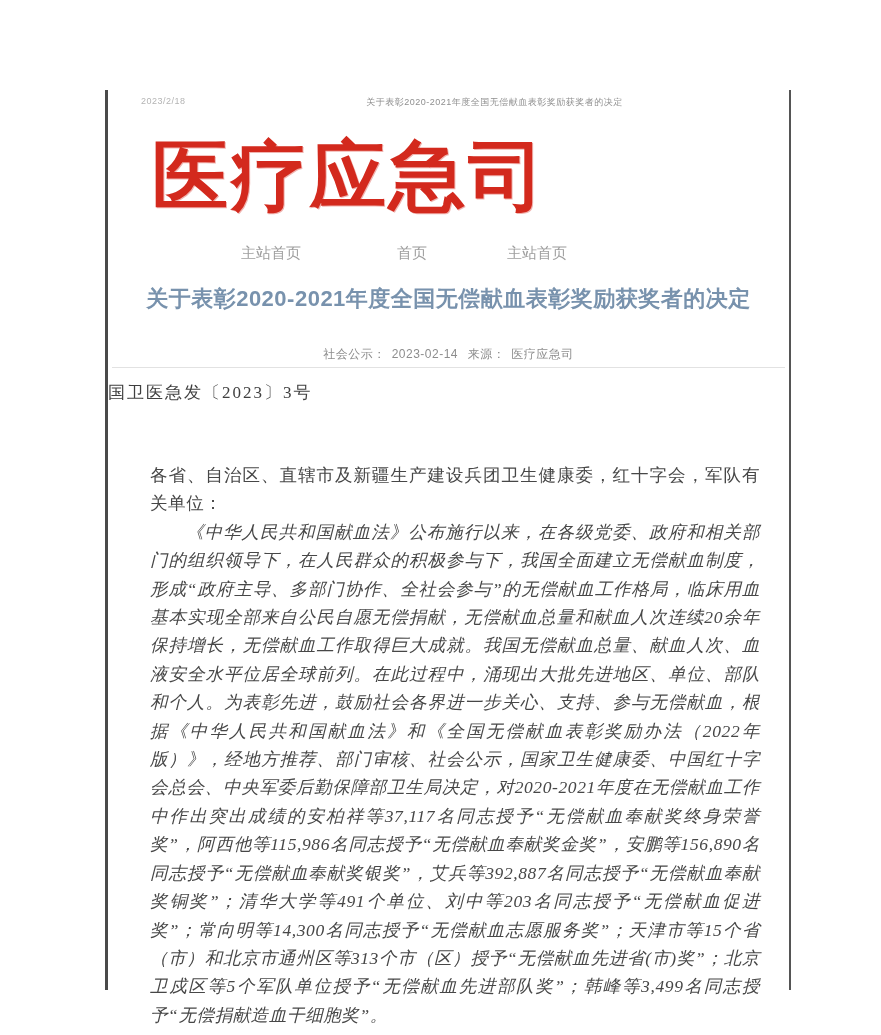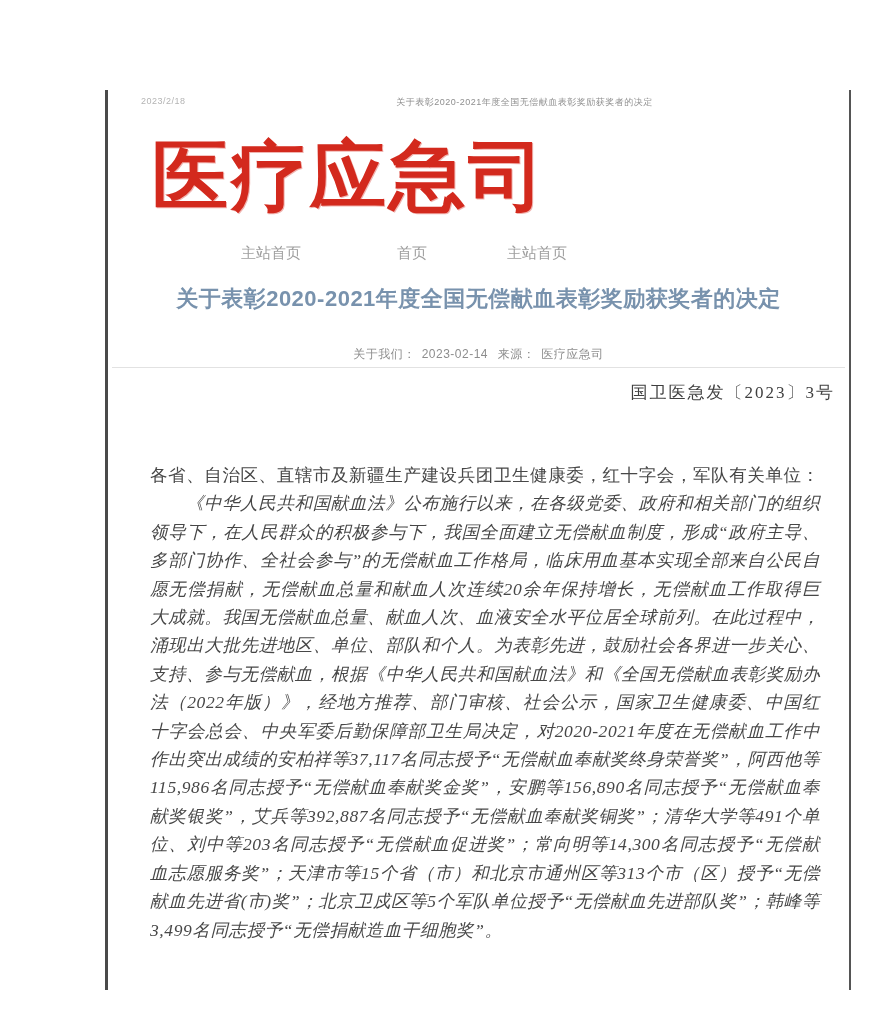--- a/index.html
+++ b/index.html
@@ -6,21 +6,21 @@
   body{
     width:881px;height:1035px;
     background:#ffffff;
     font-family:"Liberation Sans",sans-serif;
     position:relative;
     overflow:hidden;
   }
   .sheet{
     position:absolute;
     left:105px;top:90px;
-    width:746px;height:900px;
+    width:686px;height:900px;
     box-sizing:border-box;
     border-left:3px solid #4a4a4a;
     border-right:2px solid #555555;
     background:#ffffff;
   }
   
   .print-header{position:absolute;top:6px;left:0;right:0;height:16px;}
   .print-date{
     position:absolute;left:33px;top:0;
     font-size:9px;color:#b4b4b4;letter-spacing:0.5px;
@@ -65,21 +65,21 @@
     font-size:12px;color:#8d8d8d;letter-spacing:0.5px;
   }
   .meta span{margin:0 3px;}
   .divider{
     position:absolute;top:277px;left:4px;right:4px;
     border:none;border-top:1px solid #e2e2e2;margin:0;
   }
   
   .doc-number{
     position:absolute;top:291px;left:0;right:14px;
-    text-align:right;
+    text-align:left;
     font-family:"Liberation Serif","DejaVu Serif",serif;
     font-size:17px;color:#3f3f3f;letter-spacing:2px;
   }
   
   .body-text{
     position:absolute;top:335px;left:42px;right:29px;
     font-family:"Liberation Serif","DejaVu Serif",serif;
     font-size:17.5px;
     line-height:28.4px;
     color:#474747;
@@ -105,21 +105,21 @@
 
   <nav class="nav">
     <span class="nav-item">主站首页</span>
     <span class="nav-item">首页</span>
     <span class="nav-item">主站首页</span>
   </nav>
 
   <h1 class="article-title">关于表彰2020-2021年度全国无偿献血表彰奖励获奖者的决定</h1>
 
   <div class="meta">
-    <span>关于我们：</span><span>2023-02-14</span>
+    <span>社会公示：</span><span>2023-02-14</span>
     <span>来源：</span><span>医疗应急司</span>
   </div>
 
   <hr class="divider">
 
   <div class="doc-number">国卫医急发〔2023〕3号</div>
 
   <div class="body-text">
     <p class="p-salutation">各省、自治区、直辖市及新疆生产建设兵团卫生健康委，红十字会，军队有关单位：</p>
     <p class="p-indent">《中华人民共和国献血法》公布施行以来，在各级党委、政府和相关部门的组织领导下，在人民群众的积极参与下，我国全面建立无偿献血制度，形成“政府主导、多部门协作、全社会参与”的无偿献血工作格局，临床用血基本实现全部来自公民自愿无偿捐献，无偿献血总量和献血人次连续20余年保持增长，无偿献血工作取得巨大成就。我国无偿献血总量、献血人次、血液安全水平位居全球前列。在此过程中，涌现出大批先进地区、单位、部队和个人。为表彰先进，鼓励社会各界进一步关心、支持、参与无偿献血，根据《中华人民共和国献血法》和《全国无偿献血表彰奖励办法（2022年版）》，经地方推荐、部门审核、社会公示，国家卫生健康委、中国红十字会总会、中央军委后勤保障部卫生局决定，对2020-2021年度在无偿献血工作中作出突出成绩的安柏祥等37,117名同志授予“无偿献血奉献奖终身荣誉奖”，阿西他等115,986名同志授予“无偿献血奉献奖金奖”，安鹏等156,890名同志授予“无偿献血奉献奖银奖”，艾兵等392,887名同志授予“无偿献血奉献奖铜奖”；清华大学等491个单位、刘中等203名同志授予“无偿献血促进奖”；常向明等14,300名同志授予“无偿献血志愿服务奖”；天津市等15个省（市）和北京市通州区等313个市（区）授予“无偿献血先进省(市)奖”；北京卫戍区等5个军队单位授予“无偿献血先进部队奖”；韩峰等3,499名同志授予“无偿捐献造血干细胞奖”。</p>

